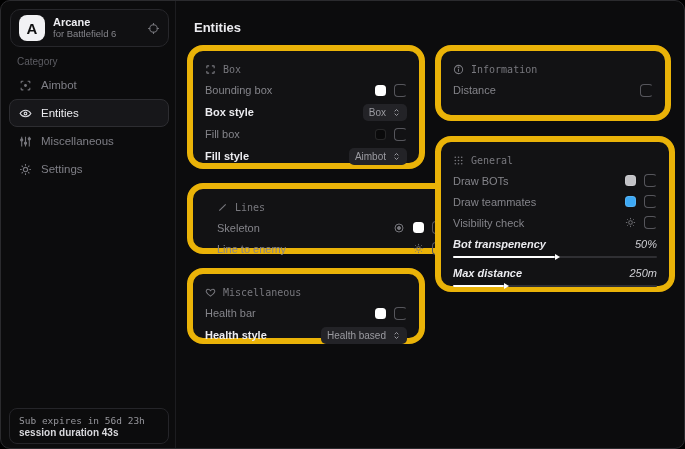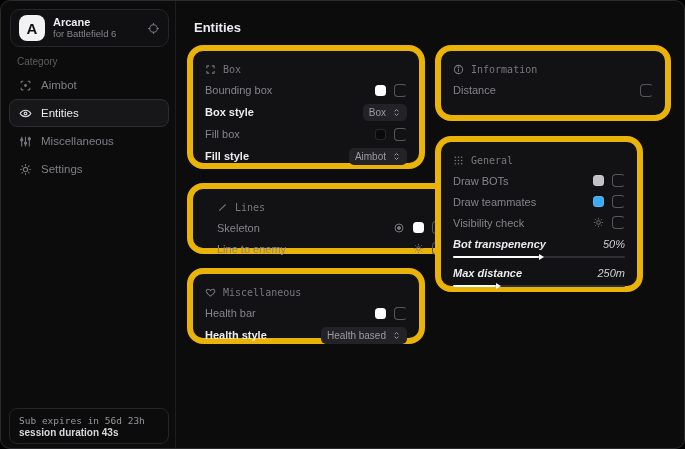--- a/index.html
+++ b/index.html
@@ -44,21 +44,21 @@
   .main { position:relative; flex:1; height:100%; }
   .page-title { position:absolute; left:18px; top:19px; font-size:13px; font-weight:bold; color:#ececf0; }
   .card {
     position:absolute; background:#121214; border:6px solid #eab308; border-radius:16px;
     padding:8px 12px 0 12px;
   }
   .card-box            { left:11px;  top:44px;  width:238px; height:124px; }
   .card-lines          { left:11px;  top:182px; width:276px; height:71px;padding-left:24px; }
   .card-survivability  { left:11px;  top:267px; width:238px; height:76px; }
   .card-information    { left:259px; top:44px;  width:236px; height:76px; }
-  .card-general        { left:259px; top:135px; width:208px; height:156px; }
+  .card-general        { left:259px; top:135px; width:240px; height:156px; }
   .sec-header {
     height:20px; display:flex; align-items:center; gap:7px;
     font-family:"DejaVu Sans Mono", monospace; font-size:10px; color:#78787e;
   }
   .row { height:22px; display:flex; align-items:center; justify-content:space-between; }
   .row.short { height:21px; }
   .row-label { font-size:11px; color:#84848a; }
   .row-label.bright { color:#eef; color:#ececf0; font-weight:bold; }
   .controls { display:flex; align-items:center; gap:8px; }
   .swatch { width:11px; height:11px; border-radius:3.5px; border:1px solid rgba(255,255,255,0.12); cursor:pointer; }

